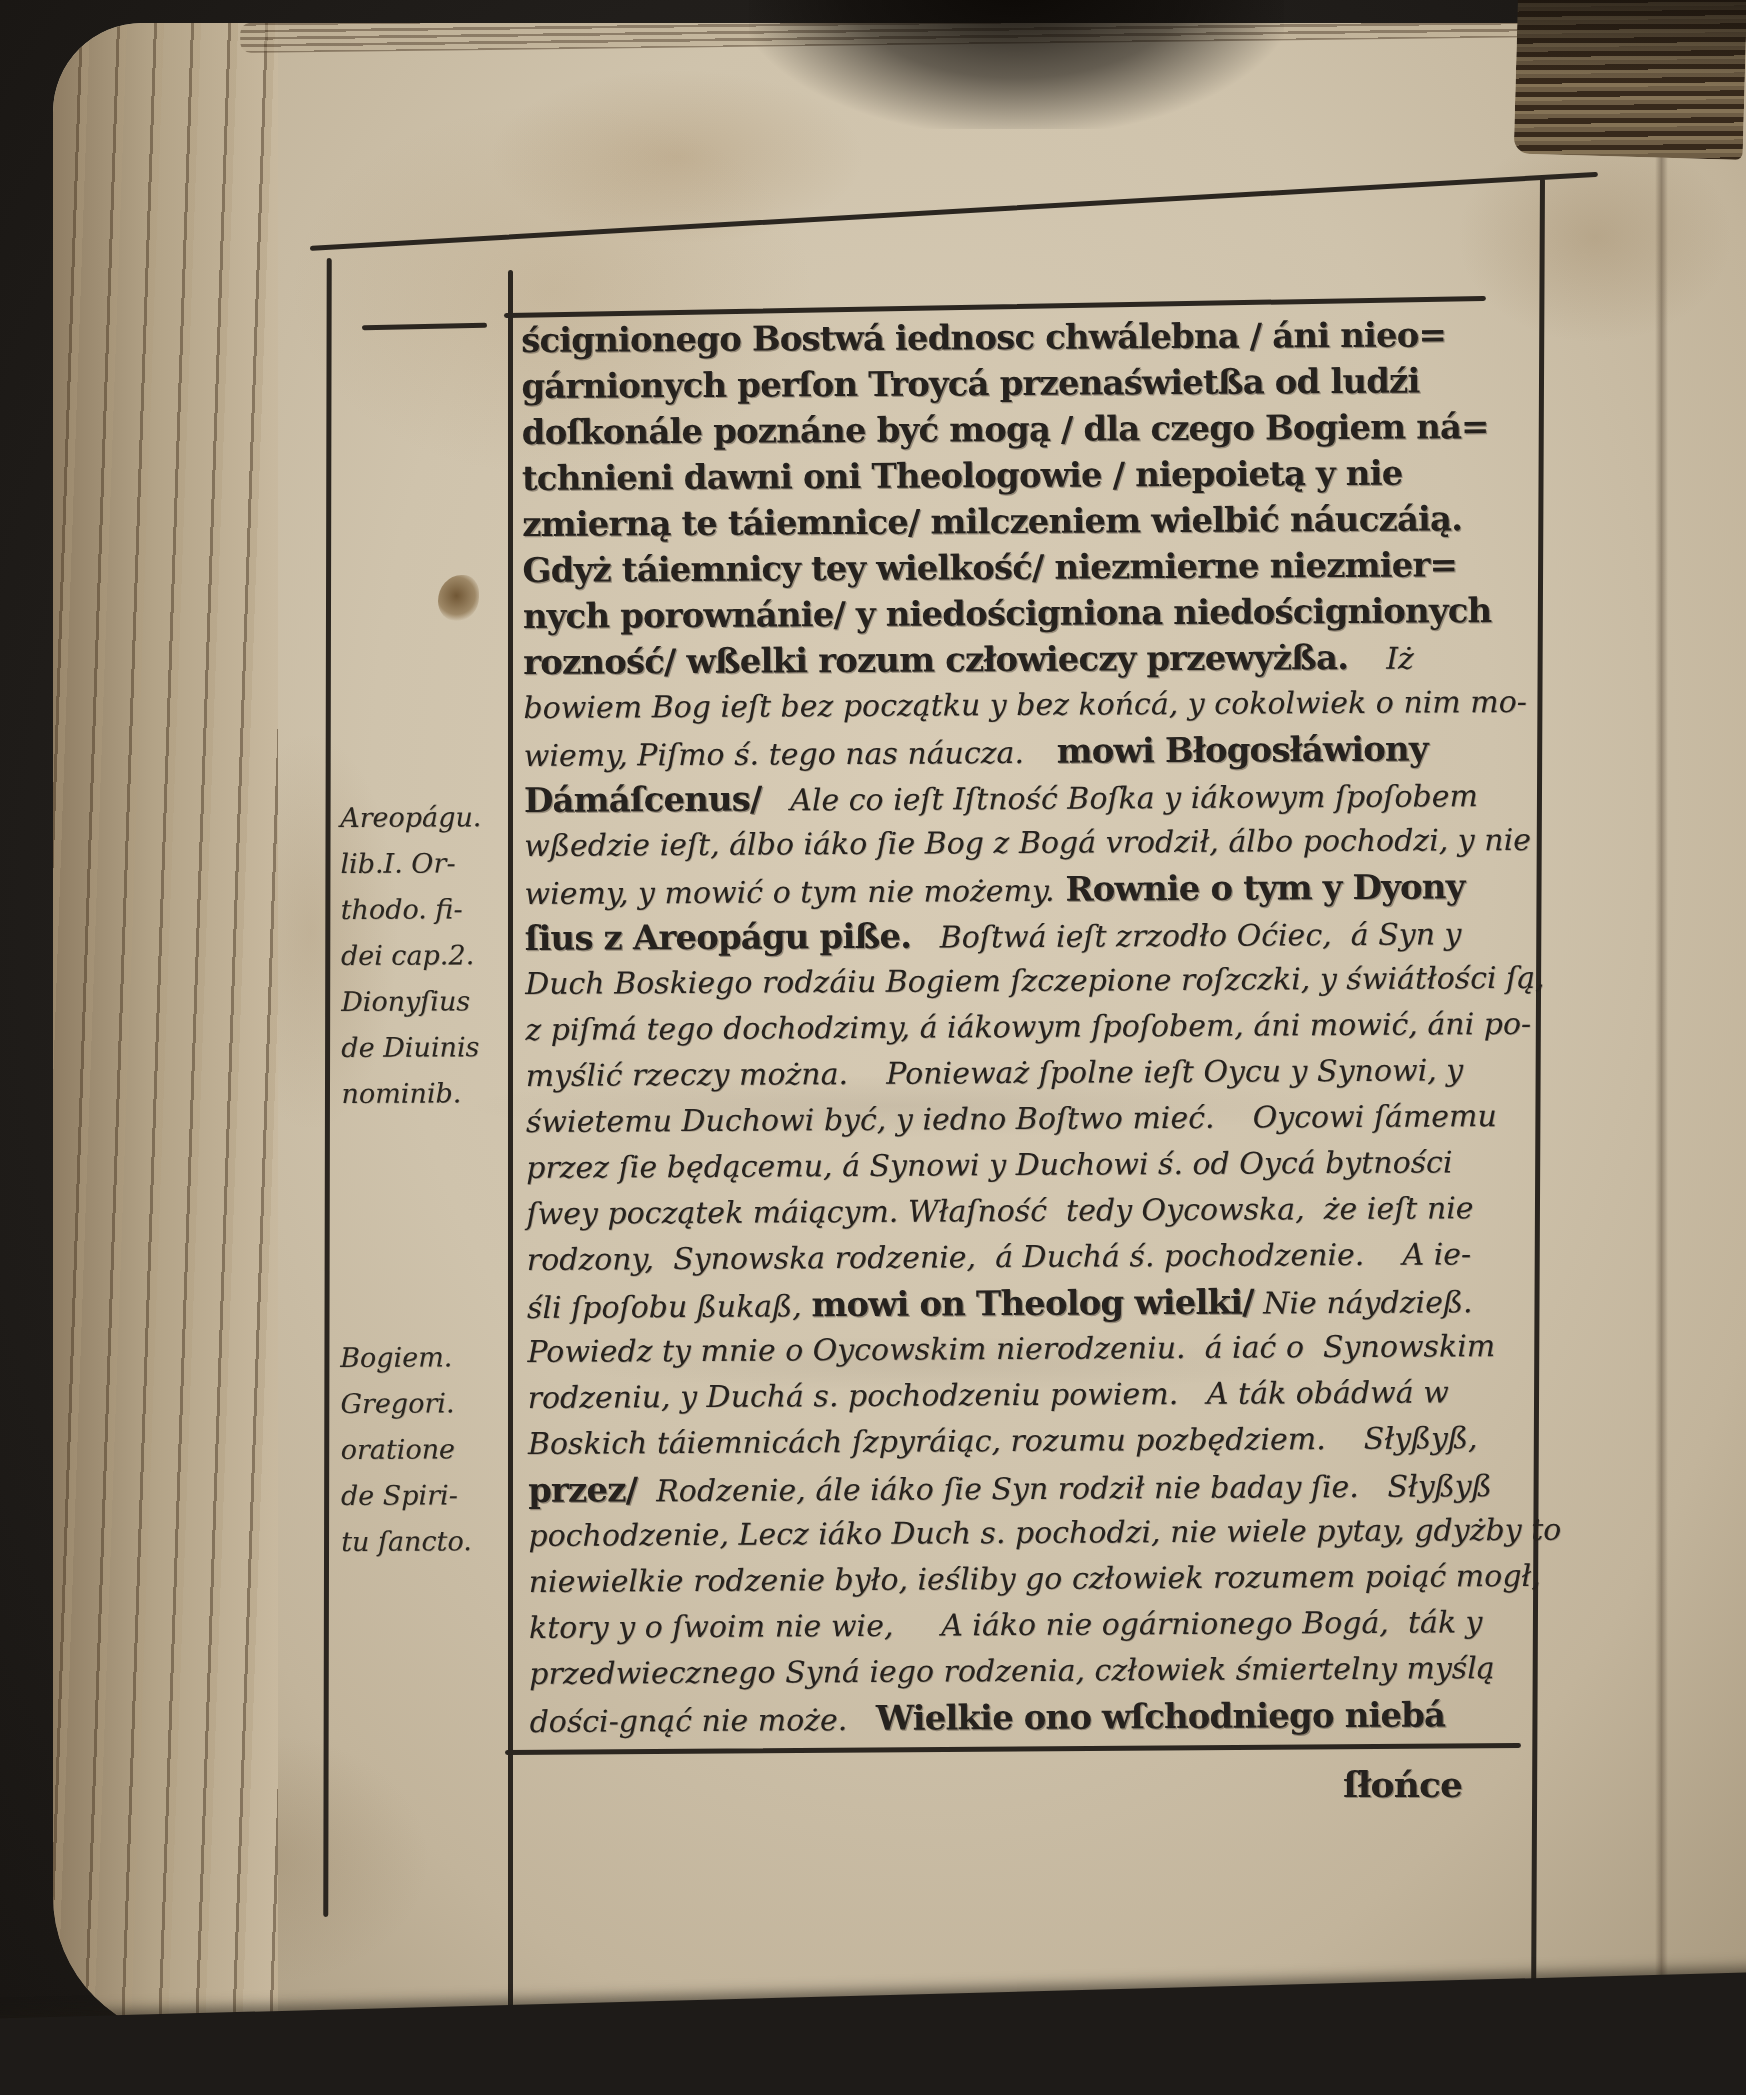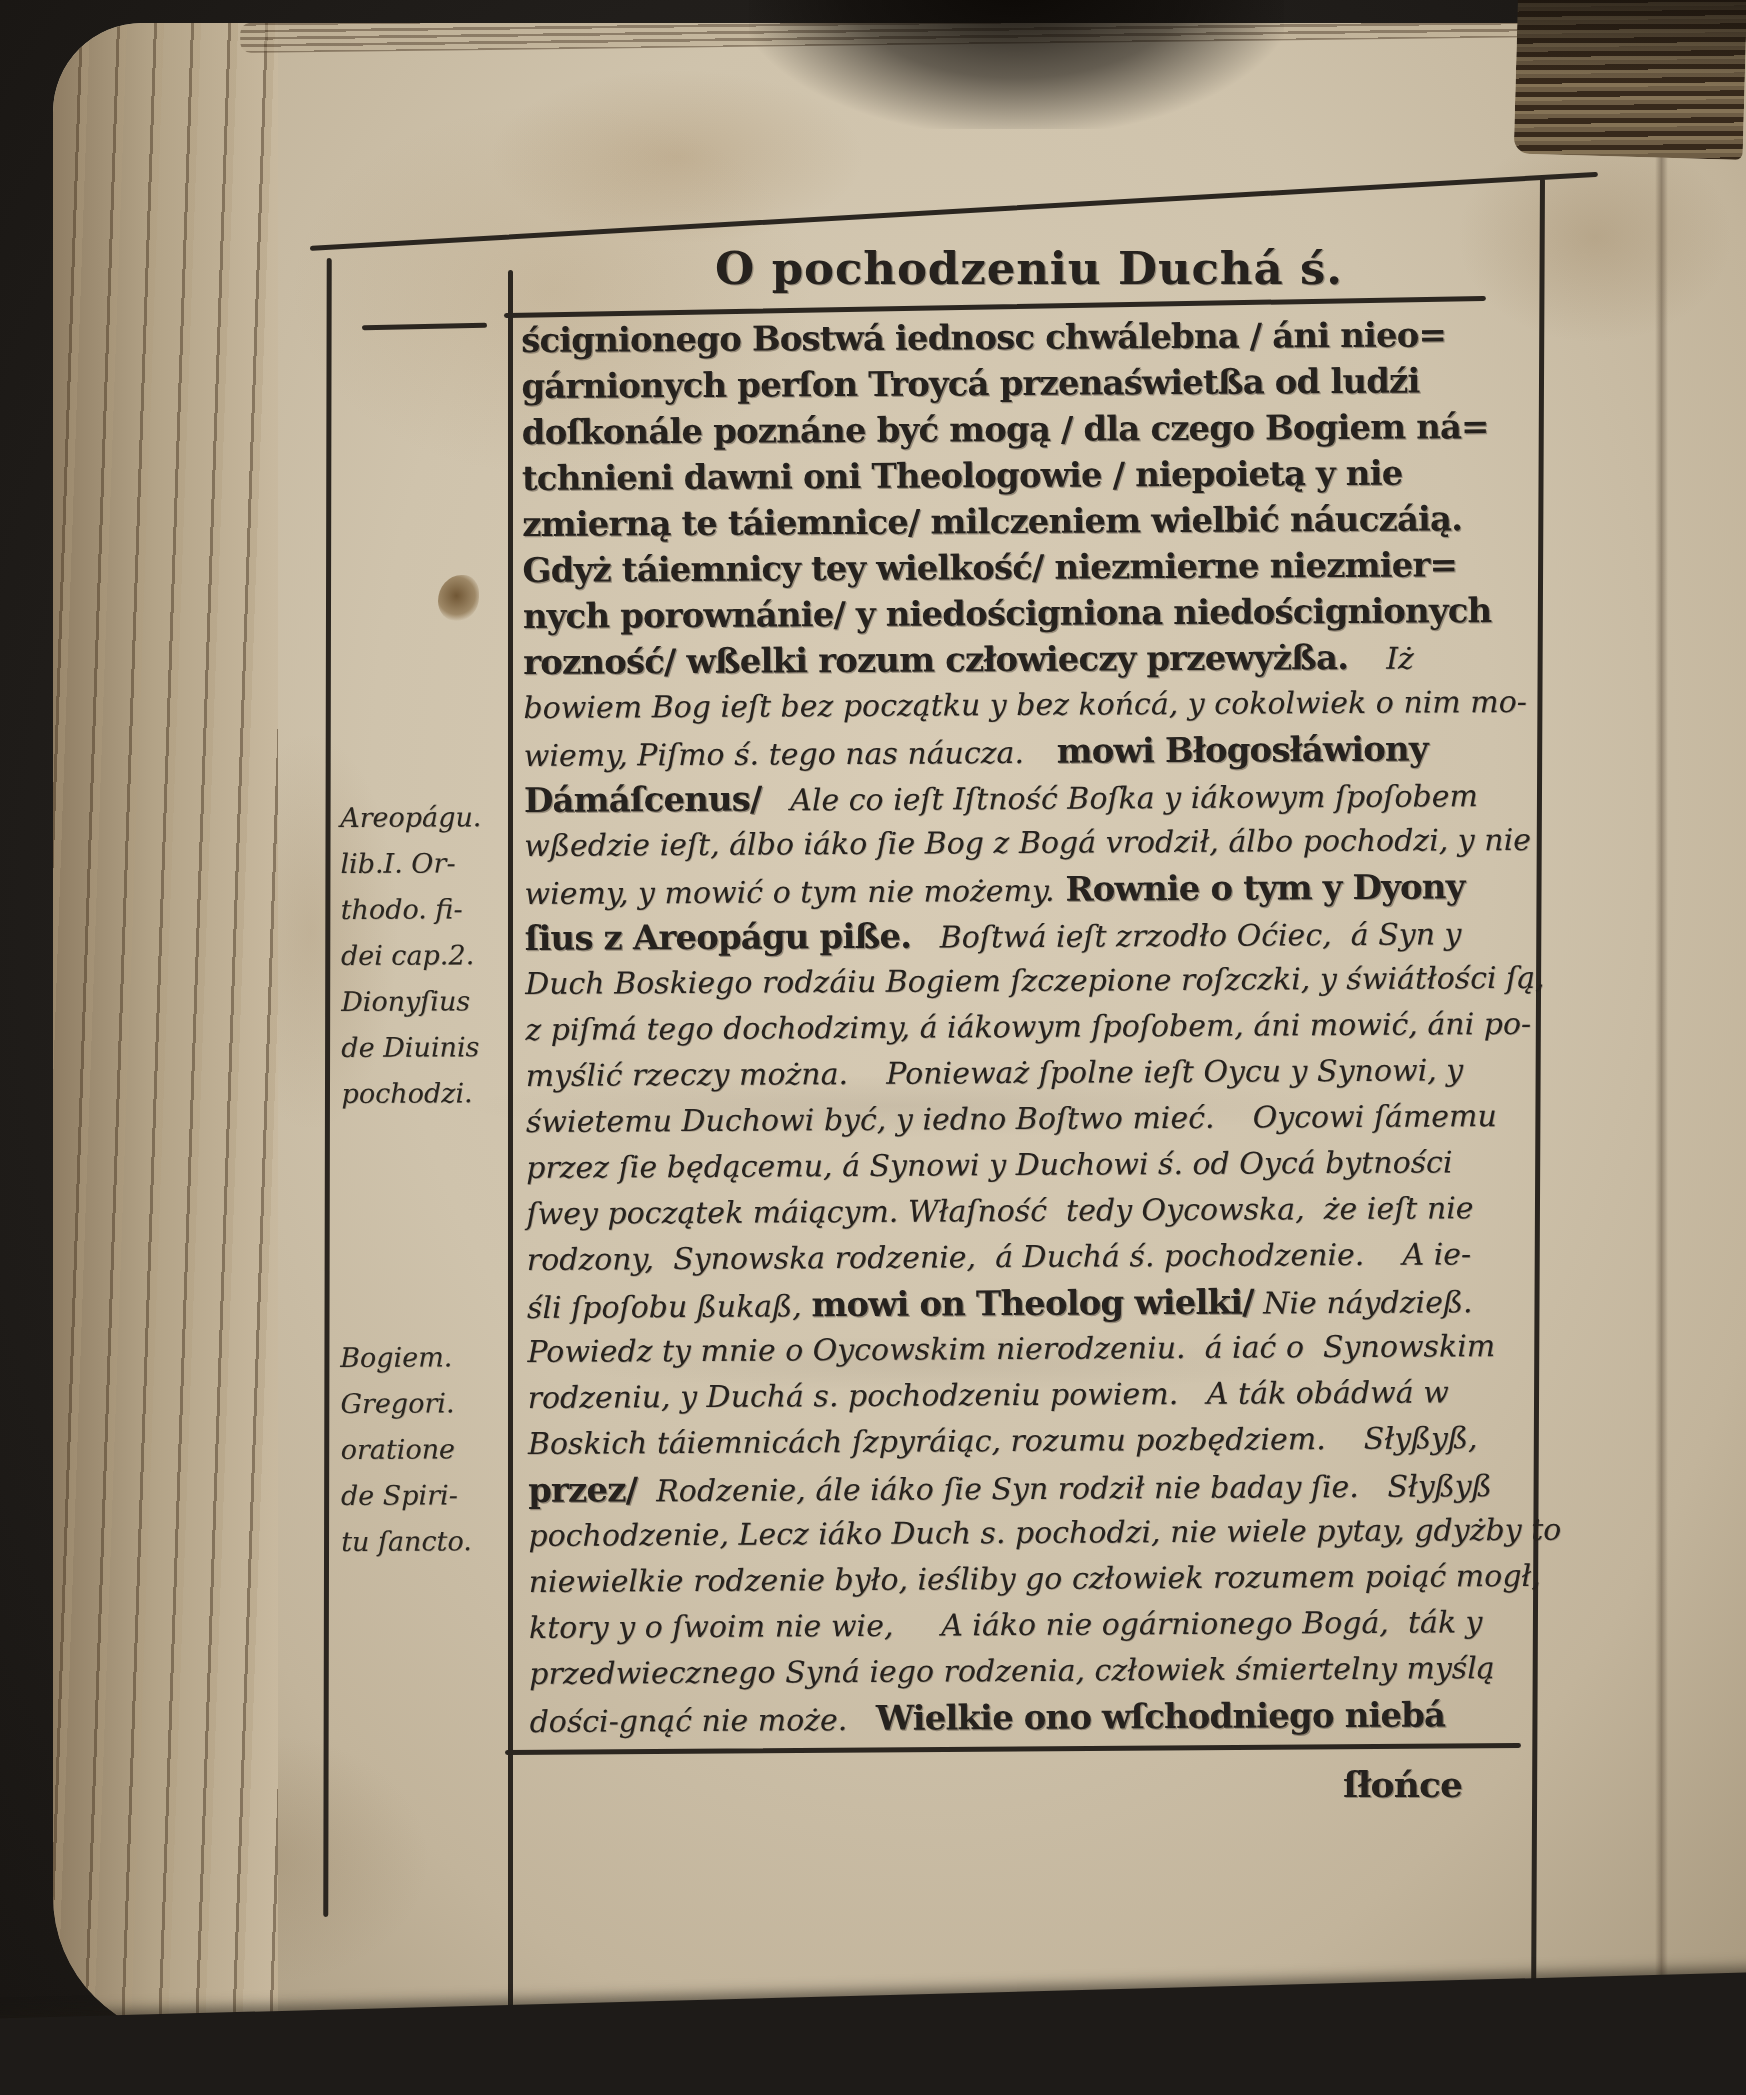--- a/index.html
+++ b/index.html
@@ -87,23 +87,22 @@
   </div>
 
   <div class="rule rule-top"></div>
   <div class="rule rule-header"></div>
   <div class="rule rule-dash"></div>
   <div class="rule rule-left"></div>
   <div class="rule rule-divider"></div>
   <div class="rule rule-right"></div>
   <div class="rule rule-bottom"></div>
 
-  <div class="page-header">O pochodzeniu Duchá ś.</div>
 
-  <div class="margin-note margin-note-1"><div class="line">Areopágu.</div><div class="line">lib.I. Or-</div><div class="line">thodo. fi-</div><div class="line">dei cap.2.</div><div class="line">Dionyſius</div><div class="line">de Diuinis</div><div class="line">pochodzi.</div></div>
+  <div class="margin-note margin-note-1"><div class="line">Areopágu.</div><div class="line">lib.I. Or-</div><div class="line">thodo. fi-</div><div class="line">dei cap.2.</div><div class="line">Dionyſius</div><div class="line">de Diuinis</div><div class="line">nominib.</div></div>
   <div class="margin-note margin-note-2"><div class="line">Bogiem.</div><div class="line">Gregori.</div><div class="line">oratione</div><div class="line">de Spiri-</div><div class="line">tu ſancto.</div></div>
 
   <div class="main-text">
       <div class="line"><span class="seg-blackletter">ścignionego Bostwá iednosc chwálebna / áni nieo=</span></div>
       <div class="line"><span class="seg-blackletter">gárnionych perſon Troycá przenaświetßa od ludźi</span></div>
       <div class="line"><span class="seg-blackletter">doſkonále poznáne być mogą / dla czego Bogiem ná=</span></div>
       <div class="line"><span class="seg-blackletter">tchnieni dawni oni Theologowie / niepoietą y nie</span></div>
       <div class="line"><span class="seg-blackletter">zmierną te táiemnice/ milczeniem wielbić náuczáią.</span></div>
       <div class="line"><span class="seg-blackletter">Gdyż táiemnicy tey wielkość/ niezmierne niezmier=</span></div>
       <div class="line"><span class="seg-blackletter">nych porownánie/ y niedościgniona niedoścignionych</span></div>

